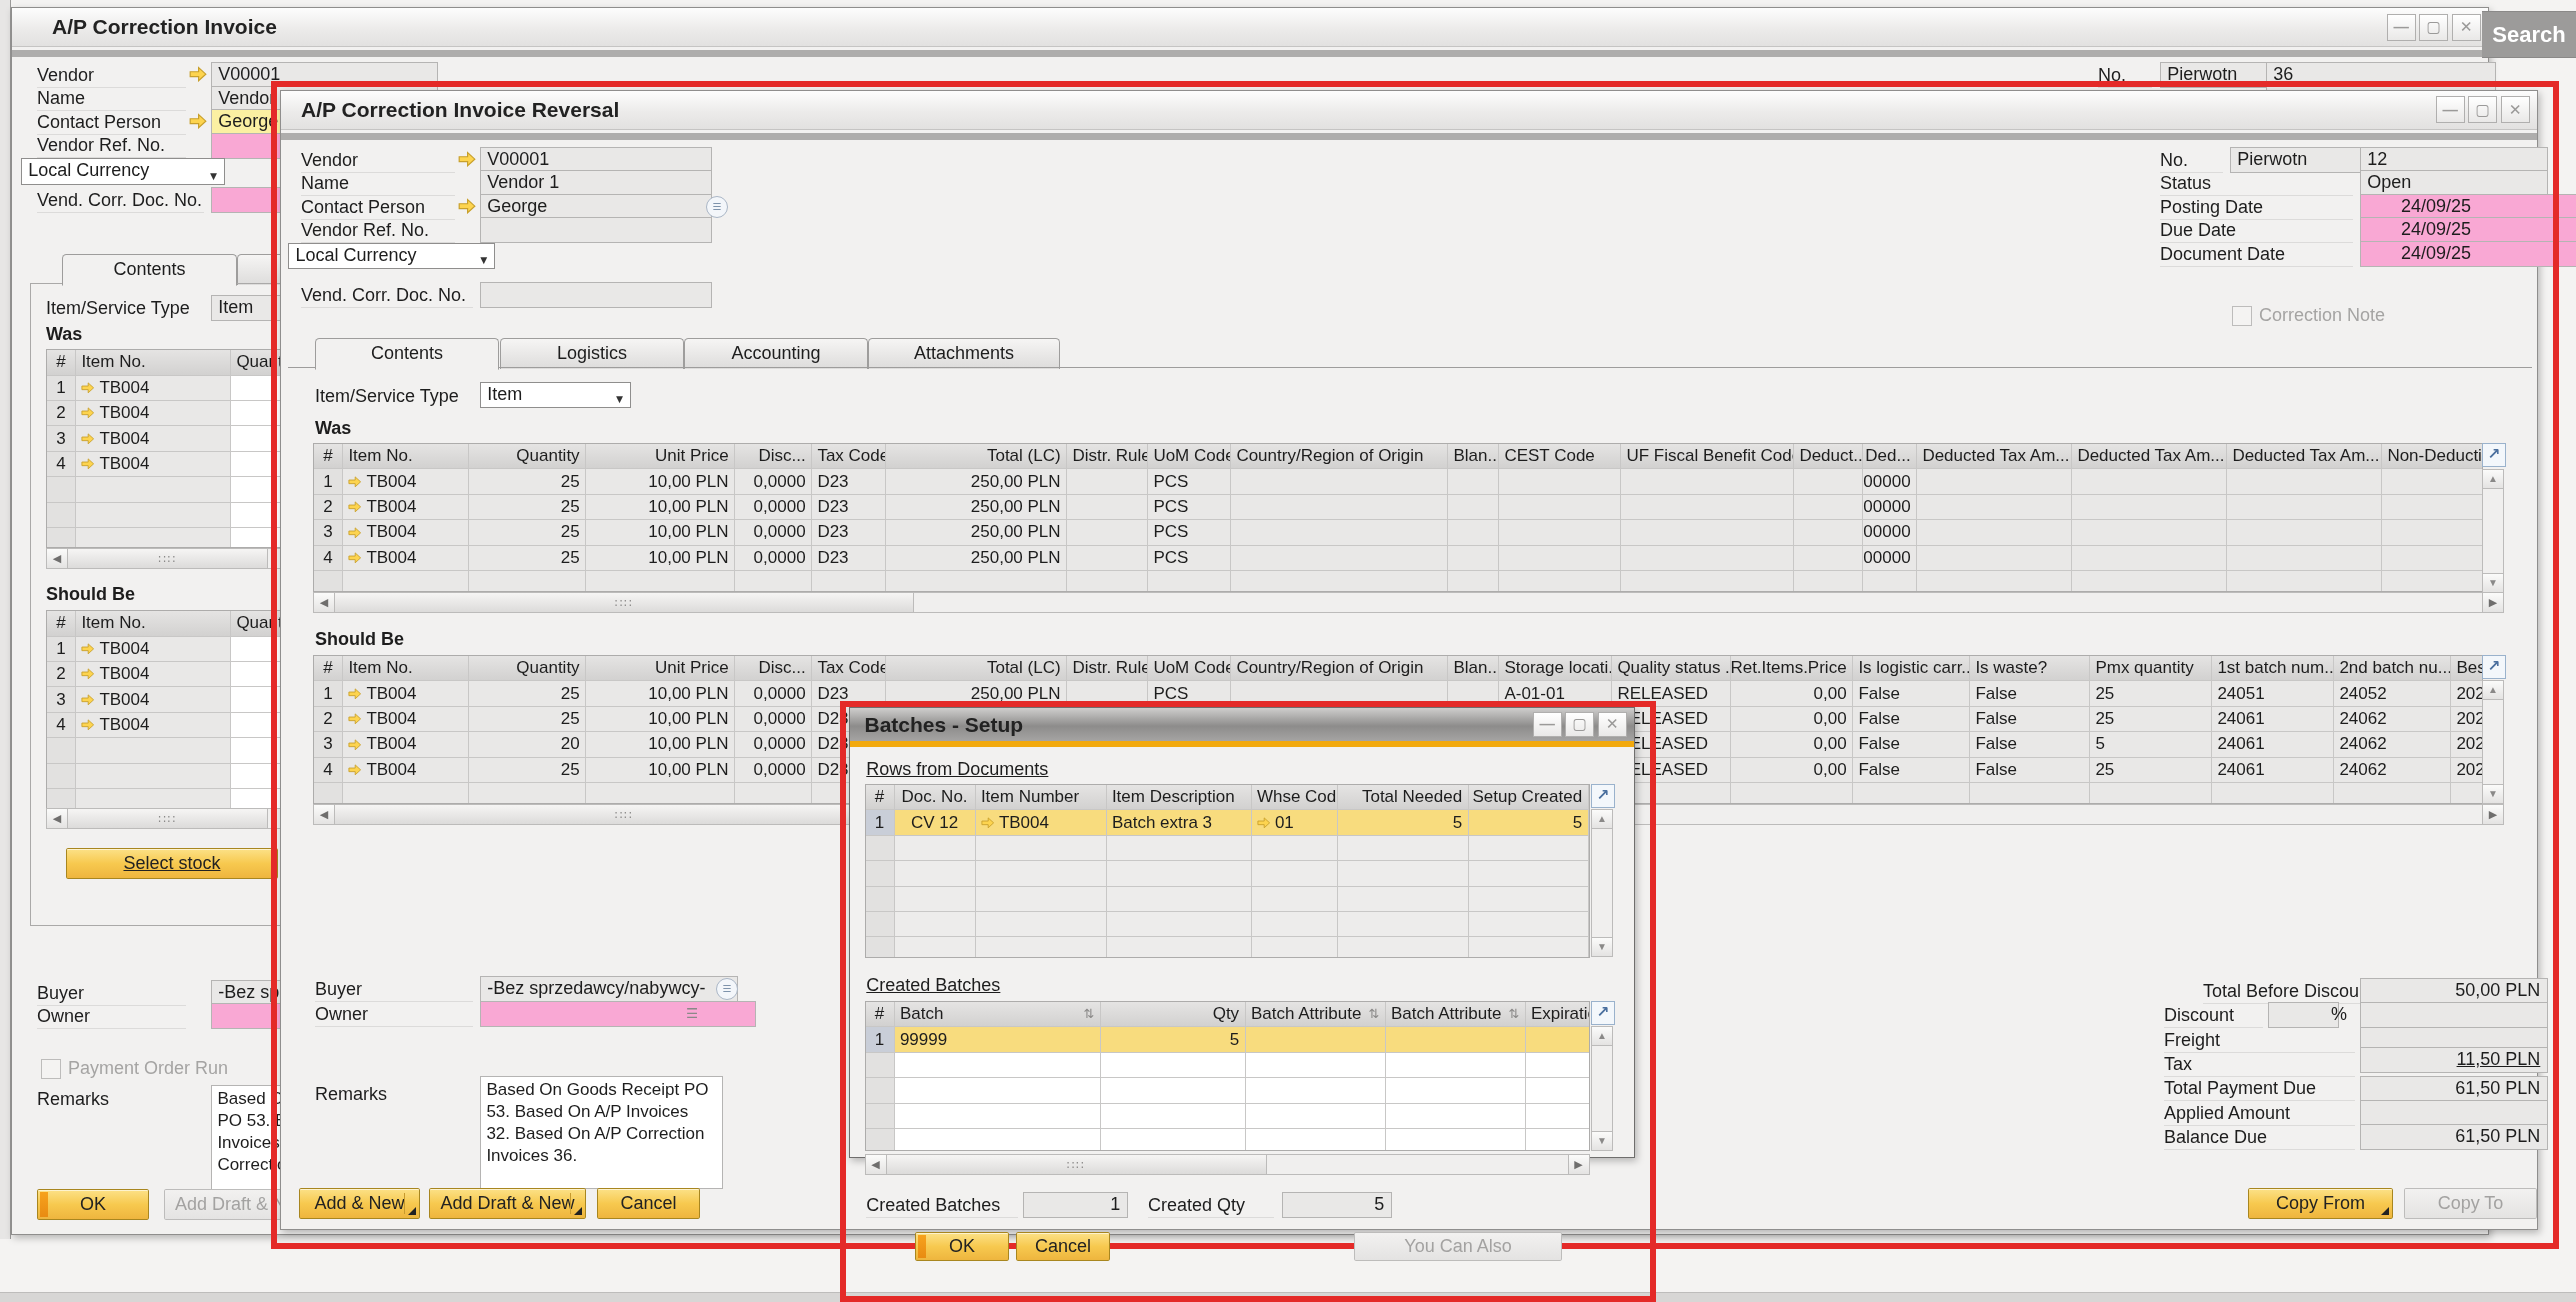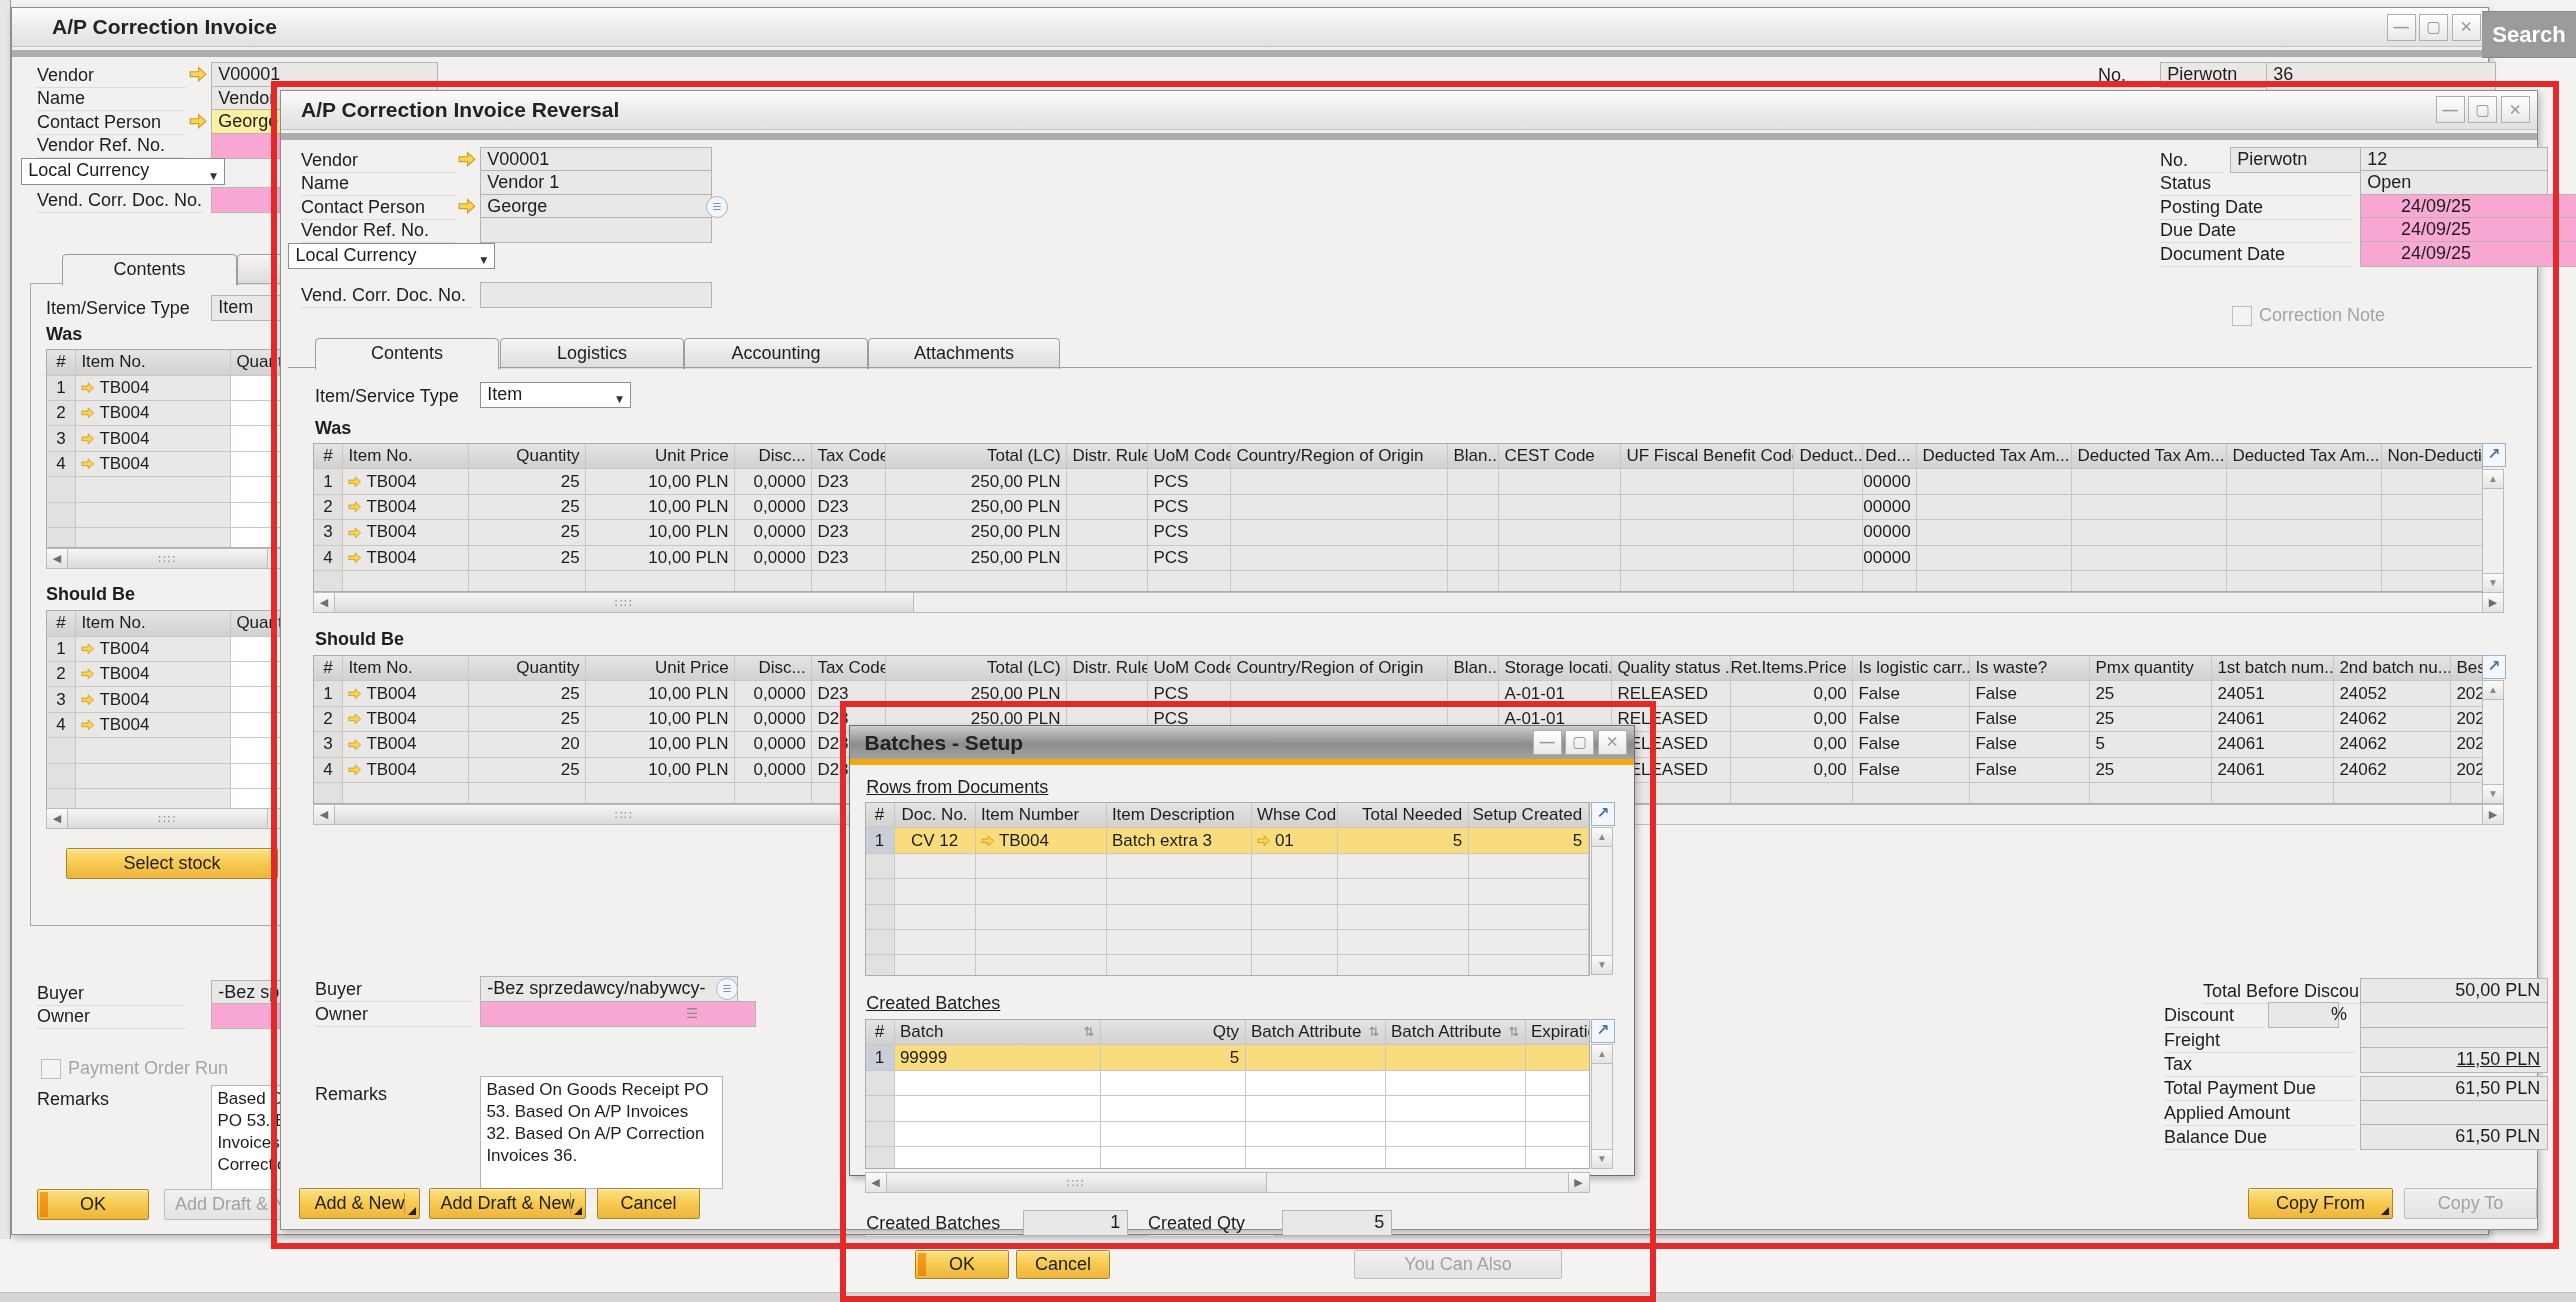--- a/index.html
+++ b/index.html
@@ -266,21 +266,21 @@
         <div class="tcell ac numcell" style="width: 29px; background: rgb(226, 225, 224);"></div>
         <div class="tcell" style="width: 155px; background: rgb(233, 232, 231);"></div>
         <div class="tcell" style="width: 117px; background: rgb(255, 255, 255);"></div>
       </div>
     </div>
   <div class="sbh" style="left:34px;top:800px;width:242px;">
     <span class="sbbtn">◀</span>
     <span class="sbthumb" style="width:199px;">∷∷</span>
   </div>
 
-  <div class="btn" style="left:54px;top:840px;width:210px;">Select stock</div>
+  <div class="btn" style="left:54px;top:840px;width:210px;text-decoration:underline;">Select stock</div>
 
   <div class="lbl" style="left:25px;top:974px;width:149px;">Buyer</div>
   <div class="inp" style="left:199px;top:972px;width:212px;">-Bez sprzedawcy/nabywcy-</div>
   <div class="lbl" style="left:25px;top:997px;width:149px;">Owner</div>
   <div class="inp white" style="left:199px;top:995px;width:212px;"></div>
 
   <span class="chk" style="left:29px;top:1051px;"></span>
   <span class="chklbl" style="left:56px;top:1050px;">Payment Order Run</span>
 
   <div class="lbl plain" style="left:25px;top:1080px;width:149px;">Remarks</div>
@@ -737,21 +737,21 @@
 
   <div class="btn" style="left:1967px;top:1097px;width:143px;">
     <span>Copy From</span>
       <span class="wedge"></span>
   </div>
   <div class="btn disabled" style="left:2123px;top:1097px;width:131px;">Copy To</div>
 </div>
 
 <div class="redbox" style="left:271px;top:81px;width:2276px;height:1156px;z-index:15;"></div>
 
-<div class="win" style="left:849px;top:725px;width:786px;height:451px;z-index:20;border-color:#6f6e6d;">
+<div class="win" style="left:849px;top:707px;width:786px;height:451px;z-index:20;border-color:#6f6e6d;">
   <div class="titlebar dark">
     <div class="wtitle" style="left:14.5px;top:4.5px;">Batches - Setup</div>
     <div class="winctl" style="top:3.6px;">
       <span class="wbtn" style="height:23.5px;">—</span>
       <span class="wbtn" style="height:23.5px;">▢</span>
       <span class="wbtn" style="height:23.5px;">✕</span>
     </div>
   </div>
   <div class="orangebar" style="top:33px;"></div>
 

